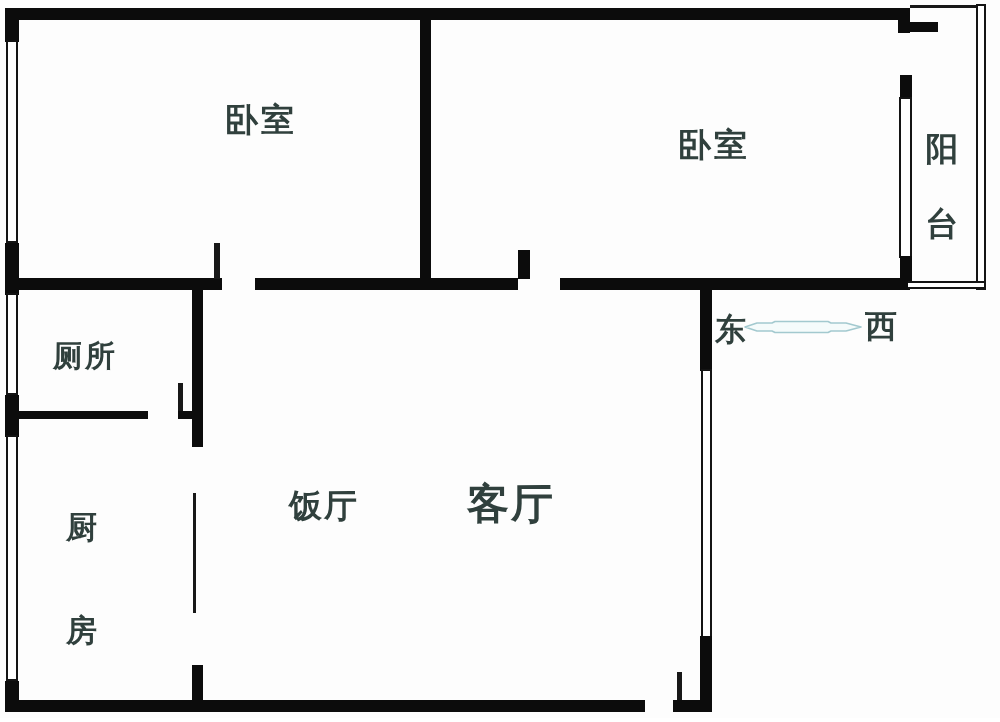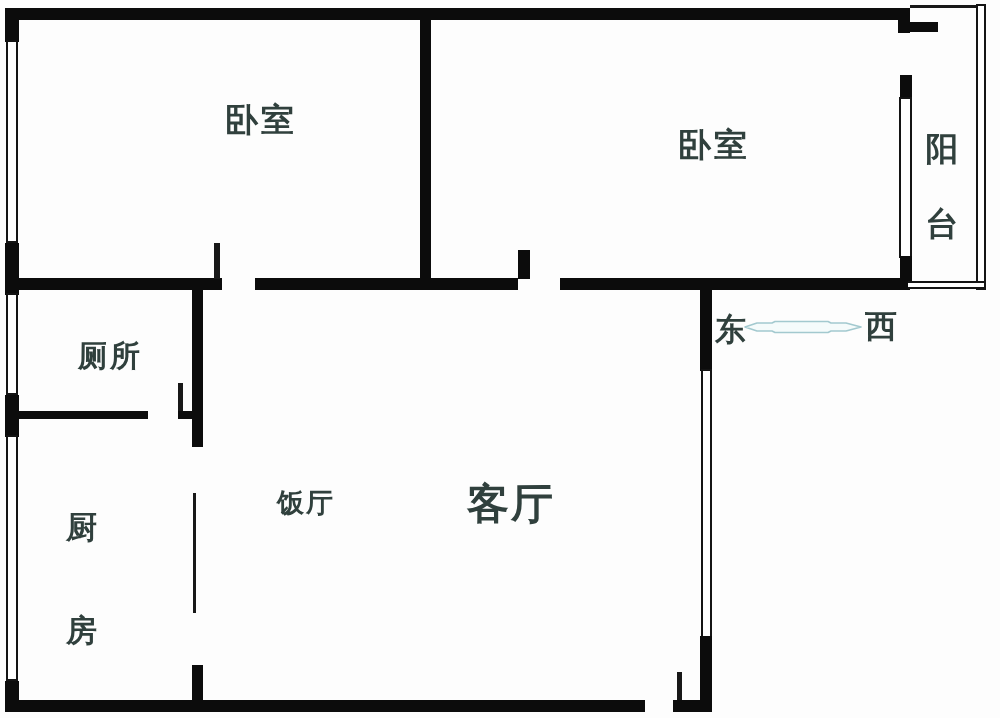--- a/index.html
+++ b/index.html
@@ -75,23 +75,23 @@
   <div class="w" style="left:900px;top:75px;width:12px;height:24px;"></div>
   <div class="win" style="left:899px;top:97px;width:13px;height:161px;"></div>
   <div class="w" style="left:900px;top:256px;width:12px;height:32px;"></div>
   <div class="t" style="left:910px;top:5px;width:74px;height:3px;"></div>
   <div class="win" style="left:976px;top:4px;width:10px;height:286px;"></div>
   <div class="winh" style="left:908px;top:281px;width:76px;height:8px;"></div>
 
   <div class="lbl" style="left:225px;top:103px;font-size:33px;letter-spacing:3px;">卧室</div>
   <div class="lbl" style="left:678px;top:128px;font-size:33px;letter-spacing:3px;">卧室</div>
   <div class="lbl vert" style="left:926px;top:109px;font-size:33px;letter-spacing:70px;">阳台</div>
-  <div class="lbl" style="left:78px;top:341px;font-size:30px;letter-spacing:2px;">厕所</div>
+  <div class="lbl" style="left:53px;top:341px;font-size:30px;letter-spacing:2px;">厕所</div>
   <div class="lbl vert" style="left:66px;top:487px;font-size:31px;letter-spacing:100px;">厨房</div>
-  <div class="lbl" style="left:277px;top:489px;font-size:27px;letter-spacing:2px;">饭厅</div>
+  <div class="lbl" style="left:289px;top:489px;font-size:33px;letter-spacing:2px;">饭厅</div>
   <div class="lbl" style="left:467px;top:483px;font-size:42px;letter-spacing:2px;">客厅</div>
 
   <div class="lbl" style="left:715px;top:314px;font-size:31px;">东</div>
   <svg class="compass-arrow" style="left:744px;top:318px;" width="120" height="18" viewBox="0 0 120 18">
     <path d="M1 9 L13 5 H28 L31 3.5 H84 L87 5 H102 L117 9 L102 13 H87 L84 14.5 H31 L28 13 H13 Z" fill="#f5fbfb" stroke="#a3c9cf" stroke-width="1.6" stroke-linejoin="round"></path>
   </svg>
   <div class="lbl" style="left:865px;top:310px;font-size:32px;">西</div>
 
 </div>
 

